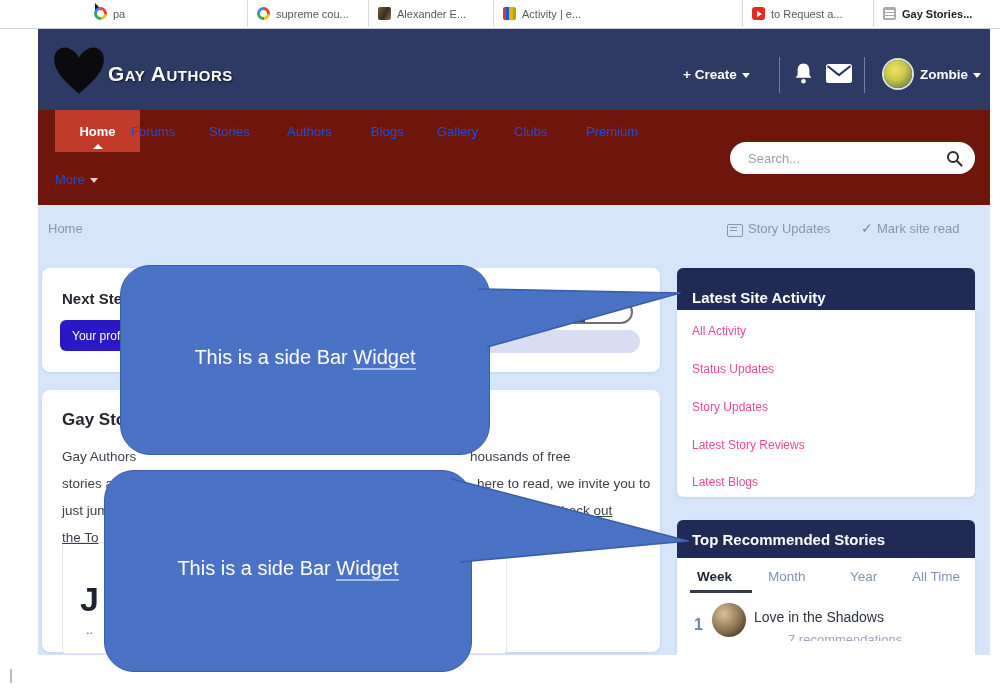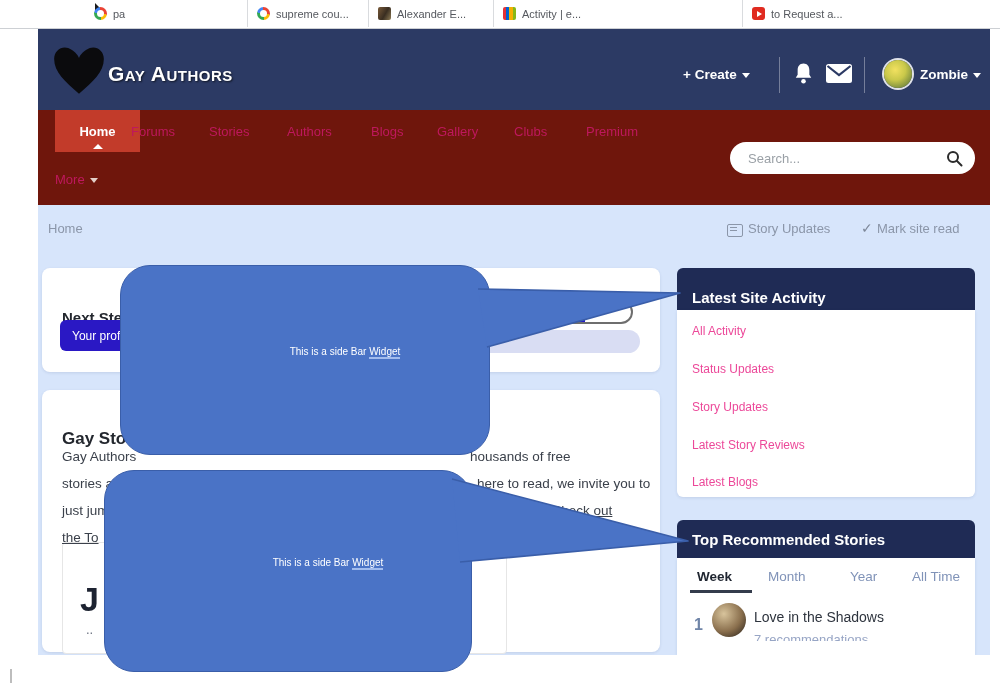--- a/index.html
+++ b/index.html
@@ -32,36 +32,36 @@
   
   .brand-text{font-size:21px;font-weight:600;color:#fff;font-variant:small-caps;letter-spacing:.5px;
               text-shadow:1px 1px 2px rgba(0,0,0,.65);}
   .mh-label{color:#fff;font-size:13.5px;font-weight:bold;}
   .vdiv{width:1px;height:36px;background:rgba(255,255,255,.35);}
   .caret{display:inline-block;width:0;height:0;border-left:4px solid transparent;border-right:4px solid transparent;border-top:5px solid #fff;margin-left:5px;vertical-align:middle;}
   .avatar{width:28px;height:28px;border-radius:50%;box-shadow:0 0 0 2px rgba(255,255,255,.85);
           background:radial-gradient(circle at 40% 35%,#f2e160,#c9c84a 42%,#7f9040 75%,#4e5f2c);}
 
   
-  .nav-item{font-size:13px;color:#be185d;white-space:nowrap;cursor:default;}
+  .nav-item{font-size:13px;color:#1d4ed8;white-space:nowrap;cursor:default;}
   .home-tile{left:55px;top:110px;width:85px;height:42px;background:#c23b2a;display:flex;align-items:center;justify-content:center;}
   .home-tile .nav-item{color:#fff;font-weight:bold;}
   .caret-up{left:93px;top:144px;width:0;height:0;border-left:5px solid transparent;border-right:5px solid transparent;border-bottom:5px solid #fff;}
   .search-pill{left:730px;top:142px;width:245px;height:32px;background:#fff;border-radius:16px;display:flex;align-items:center;padding:0 12px 0 16px;box-sizing:border-box;}
   .search-pill input{flex:1;border:none;outline:none;font-size:13px;color:#333;background:transparent;font-family:"Liberation Sans",sans-serif;}
   .search-pill input::placeholder{color:#9aa0a6;}
 
   
   .crumb{font-size:13px;color:#8b96a9;}
   .np-icon{width:14px;height:11px;border:1.5px solid #8b96a9;border-radius:2px;position:relative;}
   .np-icon::after{content:"";position:absolute;left:2px;top:2px;width:7px;height:1px;background:#8b96a9;box-shadow:0 3px 0 #8b96a9;}
 
   
   .card{background:#fff;border-radius:8px;box-shadow:0 1px 3px rgba(40,60,110,.12);z-index:1;}
-  .h-card{font-weight:bold;color:#23272e;margin-top:19px;}
+  .h-card{font-weight:bold;color:#23272e;}
   .para{font-size:13.5px;color:#3b414b;white-space:nowrap;}
   .plink{text-decoration:underline;color:#3b414b;cursor:pointer;}
   .btn-indigo{background:#2a18c4;color:#fff;font-size:12px;border:none;border-radius:6px;height:31px;padding:0 12px;display:flex;align-items:center;font-family:"Liberation Sans",sans-serif;}
   .progress-wrap{width:146px;height:24px;border:2px solid #6e6e6e;border-radius:13px;background:#fff;box-sizing:border-box;overflow:hidden;position:relative;}
   .progress-fill{position:absolute;left:0;top:0;bottom:0;width:96px;background:#2519cb;}
   .progress-marks{position:absolute;left:12px;top:10px;width:72px;height:3px;opacity:.8;
      background:repeating-linear-gradient(90deg,#fff 0 7px,transparent 7px 11px);}
   .track{background:#d9ddf3;border-radius:12px;}
   .inner-card{background:#fff;border:1px solid #e6e6e6;border-radius:4px;}
 
@@ -70,25 +70,25 @@
   .panel-head span{color:#fff;font-weight:bold;font-size:15px;}
   .panel-body{background:#fff;border-radius:0 0 6px 6px;box-shadow:0 1px 3px rgba(40,60,110,.12);z-index:1;}
   .sb-item{font-size:12px;color:#ec4899;cursor:pointer;}
   .sb-tab{font-size:13.5px;color:#8093b8;cursor:pointer;}
   .sb-tab.on{color:#1f2530;font-weight:bold;}
   .tab-underline{height:2.5px;background:#343c4c;}
   .rank{font-size:16px;font-weight:bold;color:#7085a8;}
   .story-avatar{width:34px;height:34px;border-radius:50%;background:radial-gradient(circle at 35% 32%,#d8c49c,#8a6f4d 55%,#332a20 92%);}
   .story-title{font-size:14px;color:#2e343e;cursor:pointer;}
   .story-sub{font-size:13px;color:#97a5c5;}
-  .clip{overflow:hidden;}
+  .clip{overflow:hidden;margin-left:34px;}
 
   
   .bubble{background:#4a73c6;border:1.6px solid #3a5ea9;border-radius:30px;z-index:10;box-sizing:border-box;}
-  .callout-text{position:absolute;left:0;width:100%;text-align:center;color:#fff;font-size:10px;margin-left:40px;}
+  .callout-text{position:absolute;left:0;width:100%;text-align:center;color:#fff;font-size:20px;}
   .callout-em{border-bottom:2px solid rgba(200,220,255,.7);}
   .tails{left:0;top:0;z-index:11;pointer-events:none;}
 
   .white-bottom{left:0;top:655px;width:1000px;height:33px;background:#fff;z-index:5;}
   .tick{left:10px;top:669px;width:2px;height:14px;background:#bdbdbd;z-index:6;}
 </style>
 </head>
 <body>
 
 <div class="stage">
@@ -109,20 +109,24 @@
       <div class="fav fav-photo"></div>
       <span class="tlabel">Alexander E...</span>
     </div>
     <div class="btab" style="left:493px;width:127px">
       <div class="fav fav-stripes"></div>
       <span class="tlabel">Activity | e...</span>
     </div>
     <div class="btab" style="left:742px;width:131px">
       <div class="fav fav-red"></div>
       <span class="tlabel">to Request a...</span>
+    </div>
+    <div class="btab active" style="left:873px;width:127px">
+      <div class="fav fav-doc"></div>
+      <span class="tlabel">Gay Stories...</span>
     </div>
   </div>
 
   <div class="abs band-navy"></div>
   <div class="abs band-red"></div>
   <div class="abs band-page"></div>
 
   <svg class="abs" style="left:52px;top:42px;z-index:1" width="54" height="58" viewBox="0 0 50 50">
     <path d="M25 46 C 12 35, 2 26, 2 14 C 2 6, 9 1.5, 15 3.8 C 20 5.8, 24 10, 25 13 C 26 10, 30 5.8, 35 3.8 C 41 1.5, 48 6, 48 14 C 48 26, 38 35, 25 46 Z" fill="#0b0b0d"></path>
   </svg>

